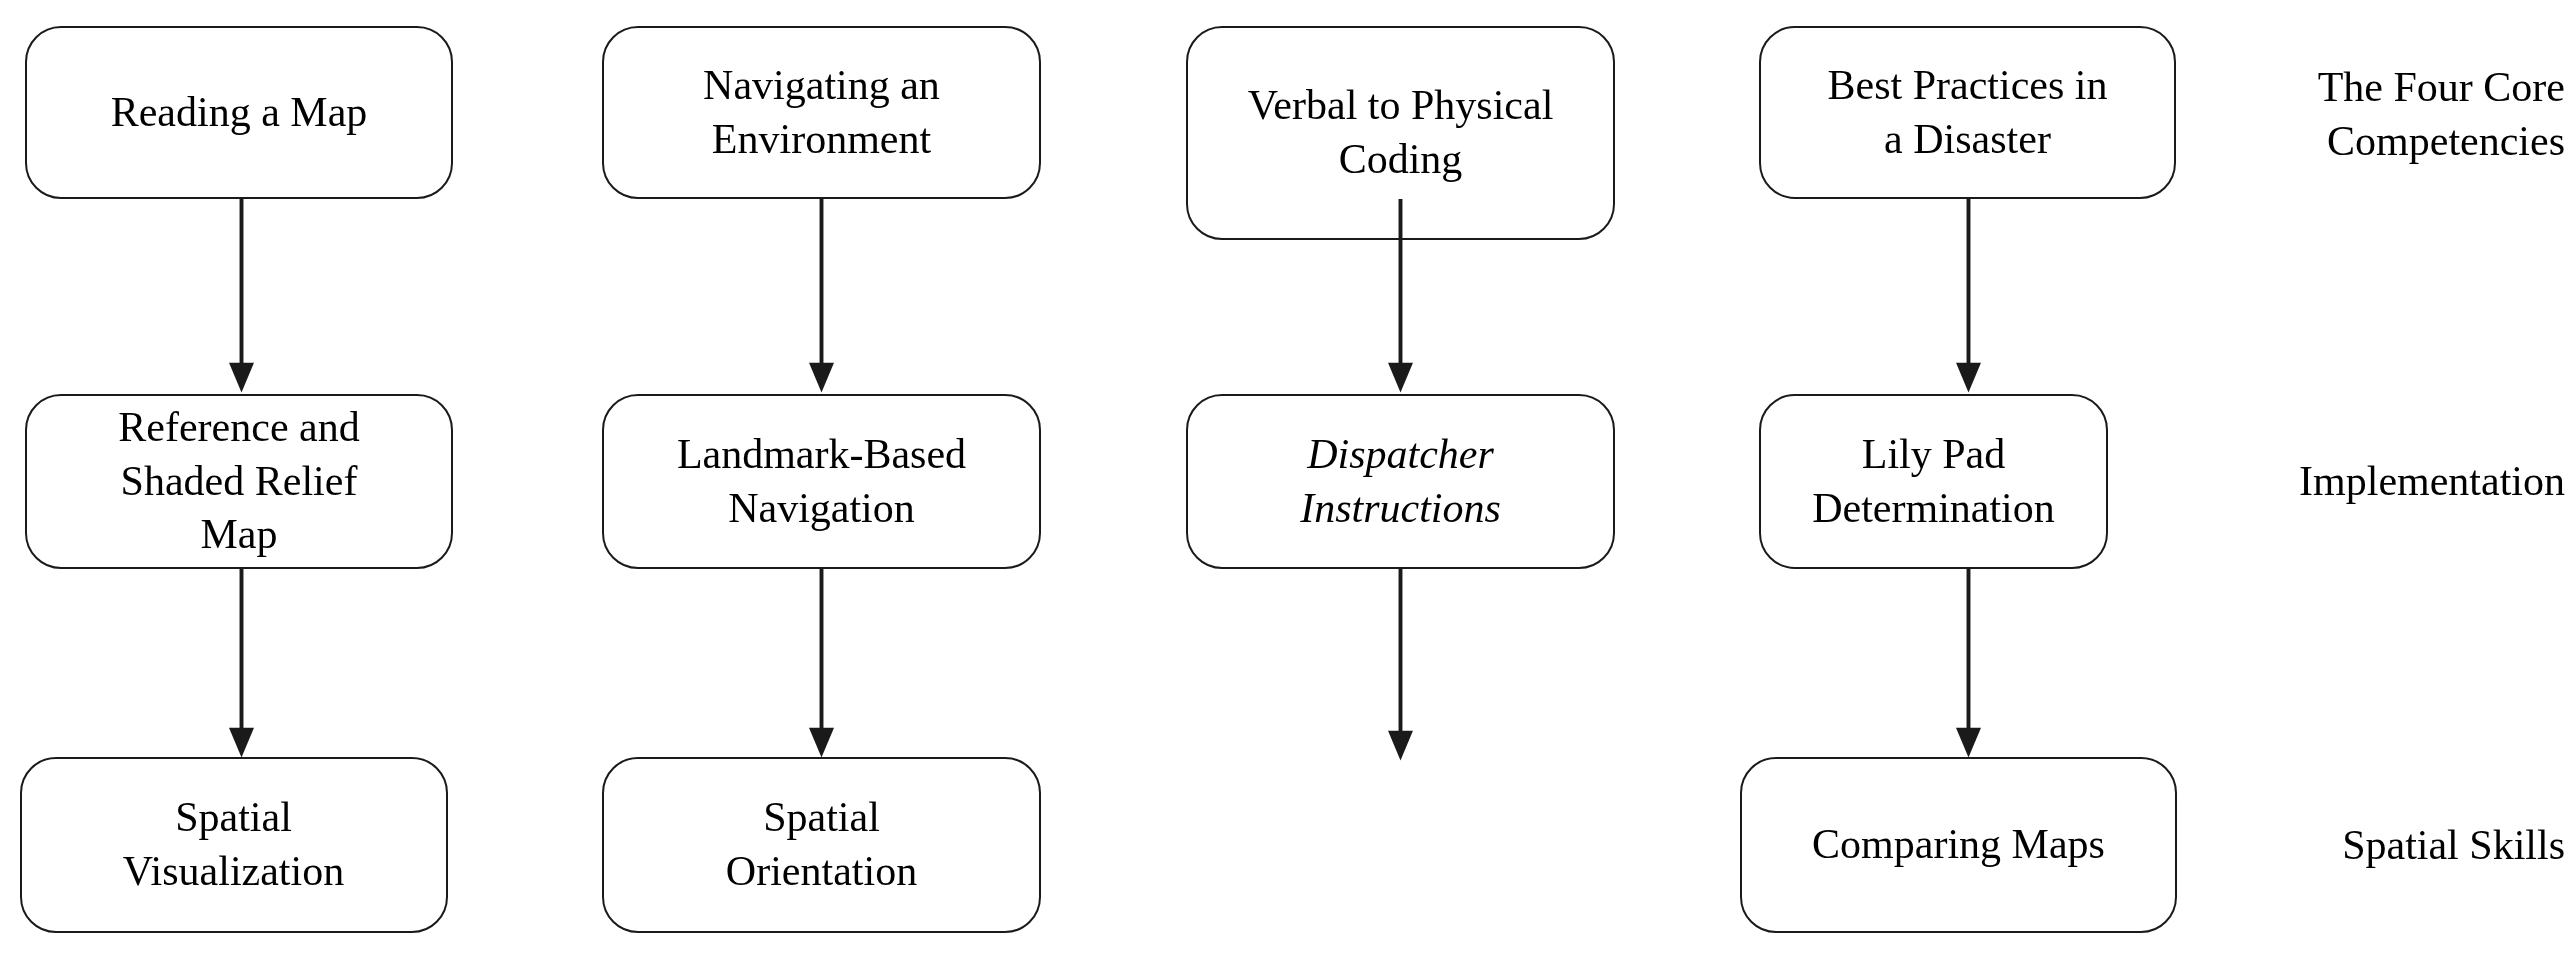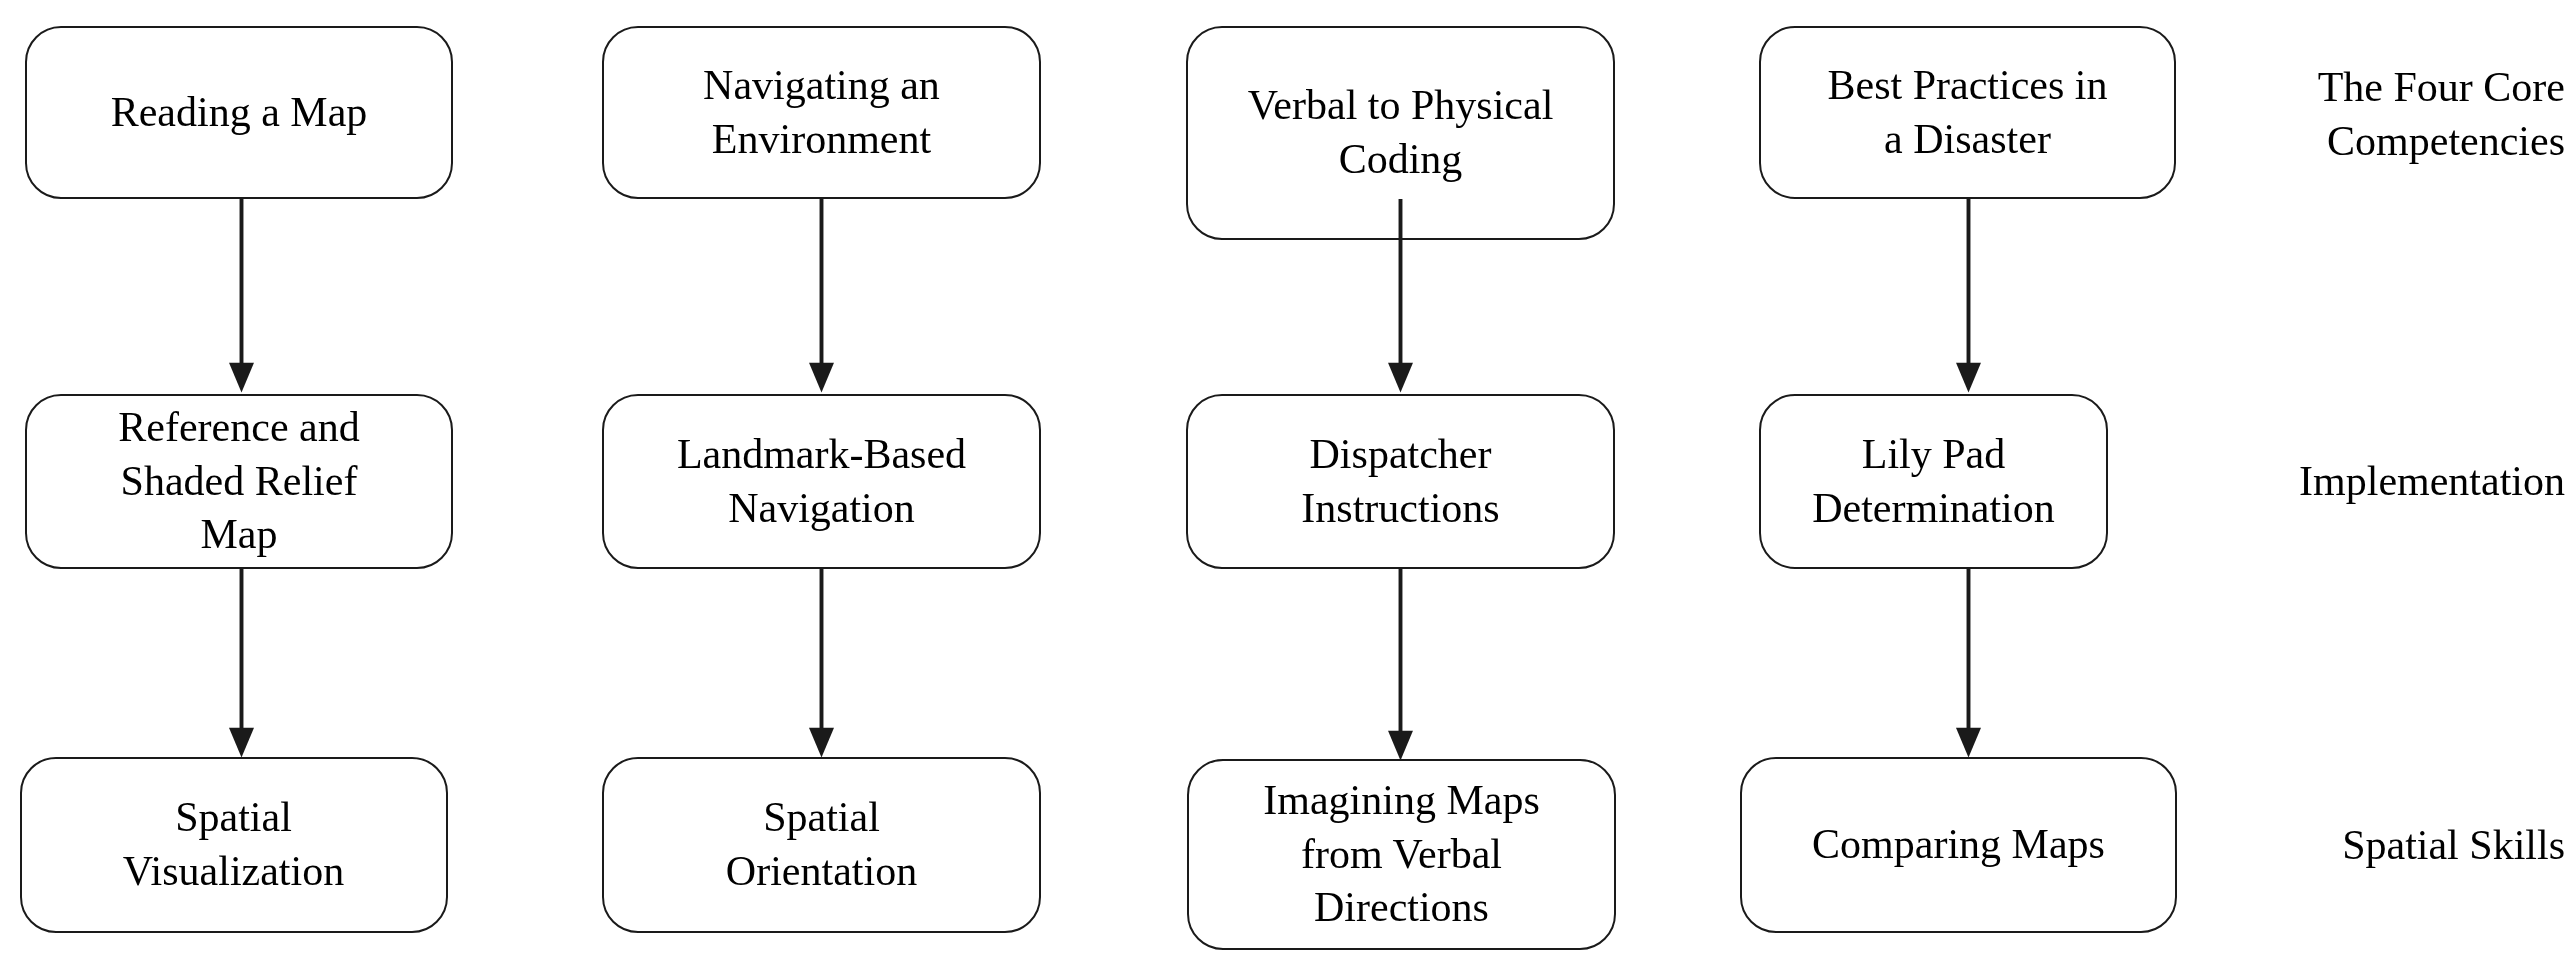--- a/index.html
+++ b/index.html
@@ -99,31 +99,28 @@
 Orientation</div>
 
   <div class="node-box" style="left:1186px; top:26px; width:429px; height:214px;">Verbal to Physical
 Coding</div>
 
   <svg class="connector" style="left:1377px; top:199px; width:47px; height:195px;" viewBox="0 0 60 250">
     <line x1="30" y1="0" x2="30" y2="224" stroke="#1a1a1a" stroke-width="5"></line>
     <polygon points="30,248 14,210 46,210" fill="#1a1a1a"></polygon>
   </svg>
 
-  <div class="node-box" style="left:1186px; top:394px; width:429px; height:175px;">Dispatcher
+  <div class="node-box" style="left:1186px; top:394px; width:429px; height:175px;font-style:italic;">Dispatcher
 Instructions</div>
 
   <svg class="connector" style="left:1377px; top:569px; width:47px; height:193px;" viewBox="0 0 60 248">
     <line x1="30" y1="0" x2="30" y2="222" stroke="#1a1a1a" stroke-width="5"></line>
     <polygon points="30,246 14,208 46,208" fill="#1a1a1a"></polygon>
   </svg>
 
-  <div class="node-box" style="left:1187px; top:759px; width:429px; height:191px;">Imagining Maps
-from Verbal
-Directions</div>
 
   <div class="node-box" style="left:1759px; top:26px; width:417px; height:173px;">Best Practices in
 a Disaster</div>
 
   <svg class="connector" style="left:1945px; top:199px; width:47px; height:195px;" viewBox="0 0 60 250">
     <line x1="30" y1="0" x2="30" y2="224" stroke="#1a1a1a" stroke-width="5"></line>
     <polygon points="30,248 14,210 46,210" fill="#1a1a1a"></polygon>
   </svg>
 
   <div class="node-box" style="left:1759px; top:394px; width:349px; height:175px;">Lily Pad

